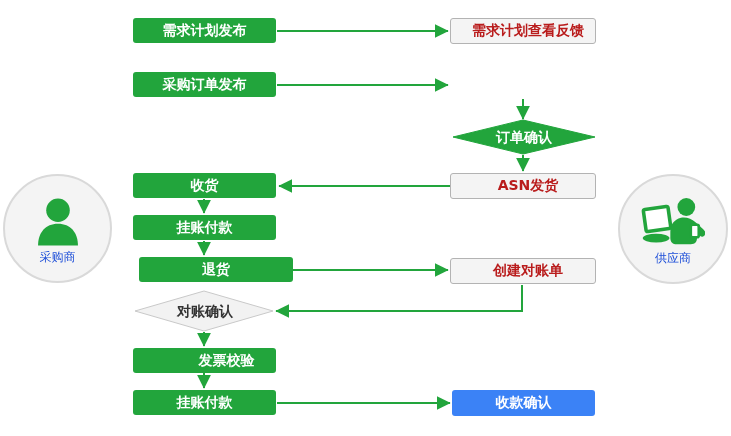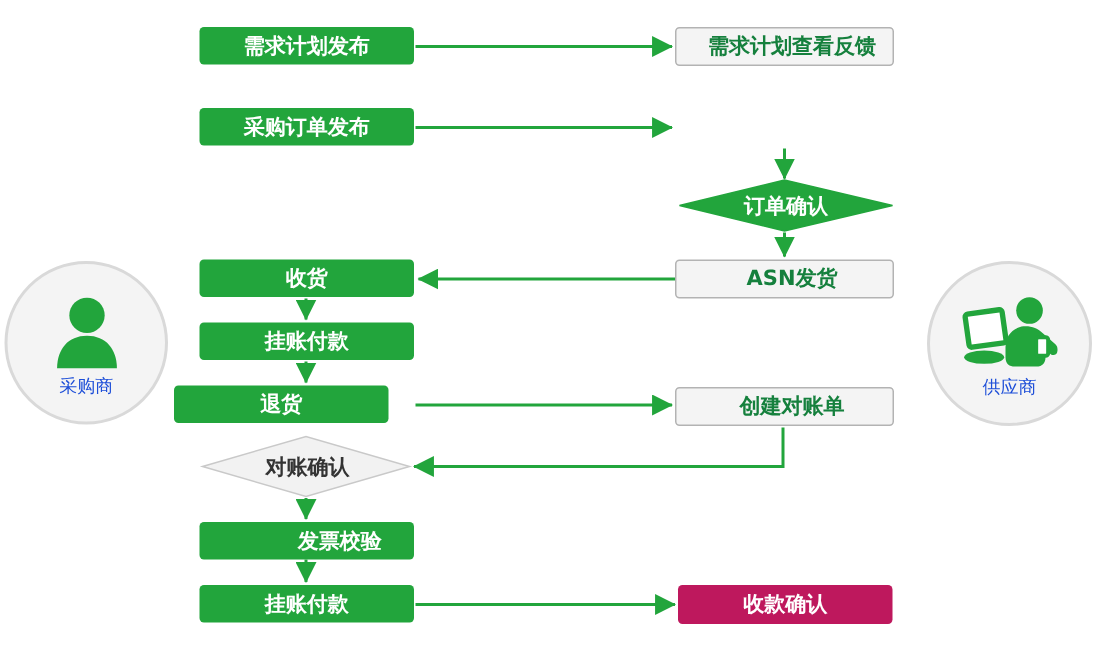--- a/index.html
+++ b/index.html
@@ -2,28 +2,28 @@
 <html><head>
 <meta charset="utf-8">
 <style>
   html,body{margin:0;padding:0;background:#ffffff;}
   body{font-family:"DejaVu Sans","Liberation Sans",sans-serif;}
   .stage{position:relative;width:731px;height:436px;background:#ffffff;overflow:hidden;}
   .layer{position:absolute;left:0;top:0;}
   .node{position:absolute;display:flex;align-items:center;justify-content:center;
         font-size:14px;font-weight:bold;border-radius:3px;box-sizing:border-box;white-space:nowrap;}
   .green{background:#22a53c;color:#ffffff;}
-  .light{background:#f4f4f4;color:#15803d;border:1px solid #b3b3b3;font-weight:bold;padding-left:10px;}
-  .red{background:#be185d;color:#ffffff;text-align:center;}
+  .light{background:#f4f4f4;color:#b91c1c;border:1px solid #b3b3b3;font-weight:bold;padding-left:10px;}
+  .red{background:#3b82f6;color:#ffffff;text-align:center;}
   
   #n-demand-publish{left:133px;top:18px;width:143px;height:25px;}
   #n-po-publish{left:133px;top:72px;width:143px;height:25px;}
   #n-receive{left:133px;top:173px;width:143px;height:25px;}
   #n-quality{left:133px;top:215px;width:143px;height:25px;}
-  #n-return{left:116px;top:257px;width:143px;height:25px;}
+  #n-return{left:139px;top:257px;width:154px;height:25px;}
   #n-invoice{left:133px;top:348px;width:143px;height:25px;padding-left:44px;}
   #n-payment{left:133px;top:390px;width:143px;height:25px;}
   
   #n-demand-feedback{left:450px;top:18px;width:146px;height:26px;}
   #n-po-feedback{left:450px;top:72px;width:146px;height:26px;}
   #n-asn{left:450px;top:173px;width:146px;height:26px;}
   #n-statement{left:450px;top:258px;width:146px;height:26px;}
   #n-receipt{left:452px;top:390px;width:143px;height:26px;}
   
   .dtext{font-size:14px;font-weight:bold;text-anchor:middle;font-family:"DejaVu Sans","Liberation Sans",sans-serif;}

